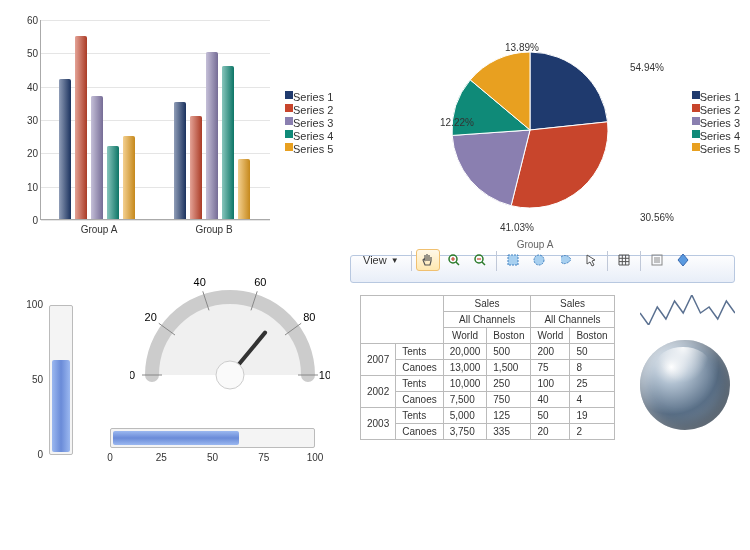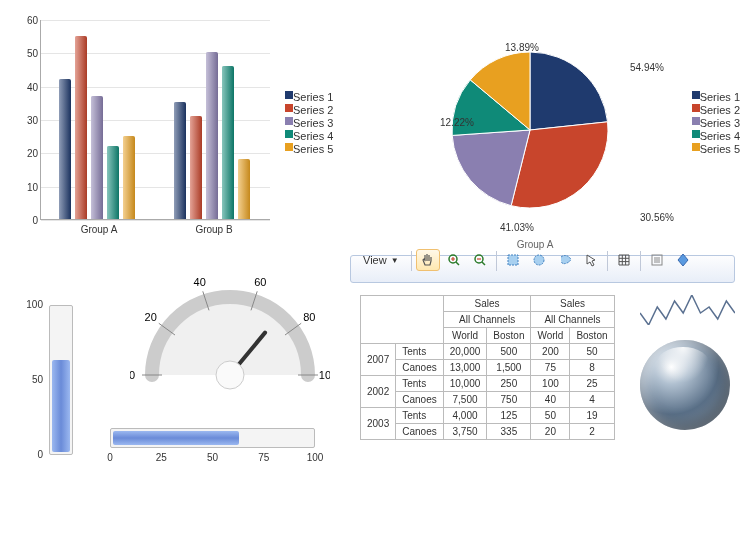--- a/index.html
+++ b/index.html
@@ -27,21 +27,21 @@
 .vbar{position:absolute;left:15px;top:295px;width:68px;height:180px}
 .vbar-frame{position:absolute;left:34px;top:10px;bottom:20px;width:24px;border:1px solid #bbb;background:#f4f4f4;border-radius:2px}
 .vbar-fill{position:absolute;left:2px;right:2px;bottom:2px;background:linear-gradient(90deg,#9bb8f0,#6a8bd8,#9bb8f0);border-radius:2px}
 .vbar-tick{position:absolute;left:2px;font-size:10px;text-align:right;width:26px}
 .hbar{position:absolute;left:100px;top:420px;width:225px;height:60px}
 .hbar-frame{position:absolute;left:10px;right:10px;top:8px;height:20px;border:1px solid #bbb;background:#f4f4f4;border-radius:2px}
 .hbar-fill{position:absolute;left:2px;top:2px;bottom:2px;background:linear-gradient(#9bb8f0,#6a8bd8,#9bb8f0);border-radius:2px}
 .hbar-tick{position:absolute;top:32px;font-size:10px;transform:translateX(-50%)}
 .data-table{position:absolute;left:360px;top:295px;border-collapse:collapse}
 .data-table td,.data-table th{border:1px solid #bbb;padding:2px 6px;font-size:10px;font-weight:normal;text-align:center;background:#fff}
-.data-table td.num{text-align:center}
+.data-table td.num{text-align:left}
 .data-table td.lbl{text-align:left}
 .spark{position:absolute;left:640px;top:295px;width:95px;height:30px}
 .orb{position:absolute;left:640px;top:340px;width:90px;height:90px;border-radius:50%;background:radial-gradient(circle at 35% 30%,#fff 0%,#b0c0d0 20%,#5a7088 55%,#8898a8 80%,#c0c8d0 100%);box-shadow:inset -6px -6px 14px rgba(0,0,0,.35),inset 6px 6px 14px rgba(255,255,255,.5)}
 .orb::after{content:'';position:absolute;left:18%;top:8%;width:60%;height:40%;border-radius:50%;background:radial-gradient(ellipse at top,rgba(255,255,255,.9),rgba(255,255,255,0) 70%)}
 </style>
 </head>
 <body>
 
 <div class="bar-chart">
   <div class="bar-axes" id="bar-axes">
@@ -289,21 +289,21 @@
       <tr>
         <td class="lbl">Canoes</td>
         <td class="num">7,500</td>
         <td class="num">750</td>
         <td class="num">40</td>
         <td class="num">4</td>
       </tr>
       <tr>
         <td class="lbl" rowspan="2">2003</td>
         <td class="lbl">Tents</td>
-        <td class="num">4,000</td>
+        <td class="num">5,000</td>
         <td class="num">125</td>
         <td class="num">50</td>
         <td class="num">19</td>
       </tr>
       <tr>
         <td class="lbl">Canoes</td>
         <td class="num">3,750</td>
         <td class="num">335</td>
         <td class="num">20</td>
         <td class="num">2</td>

